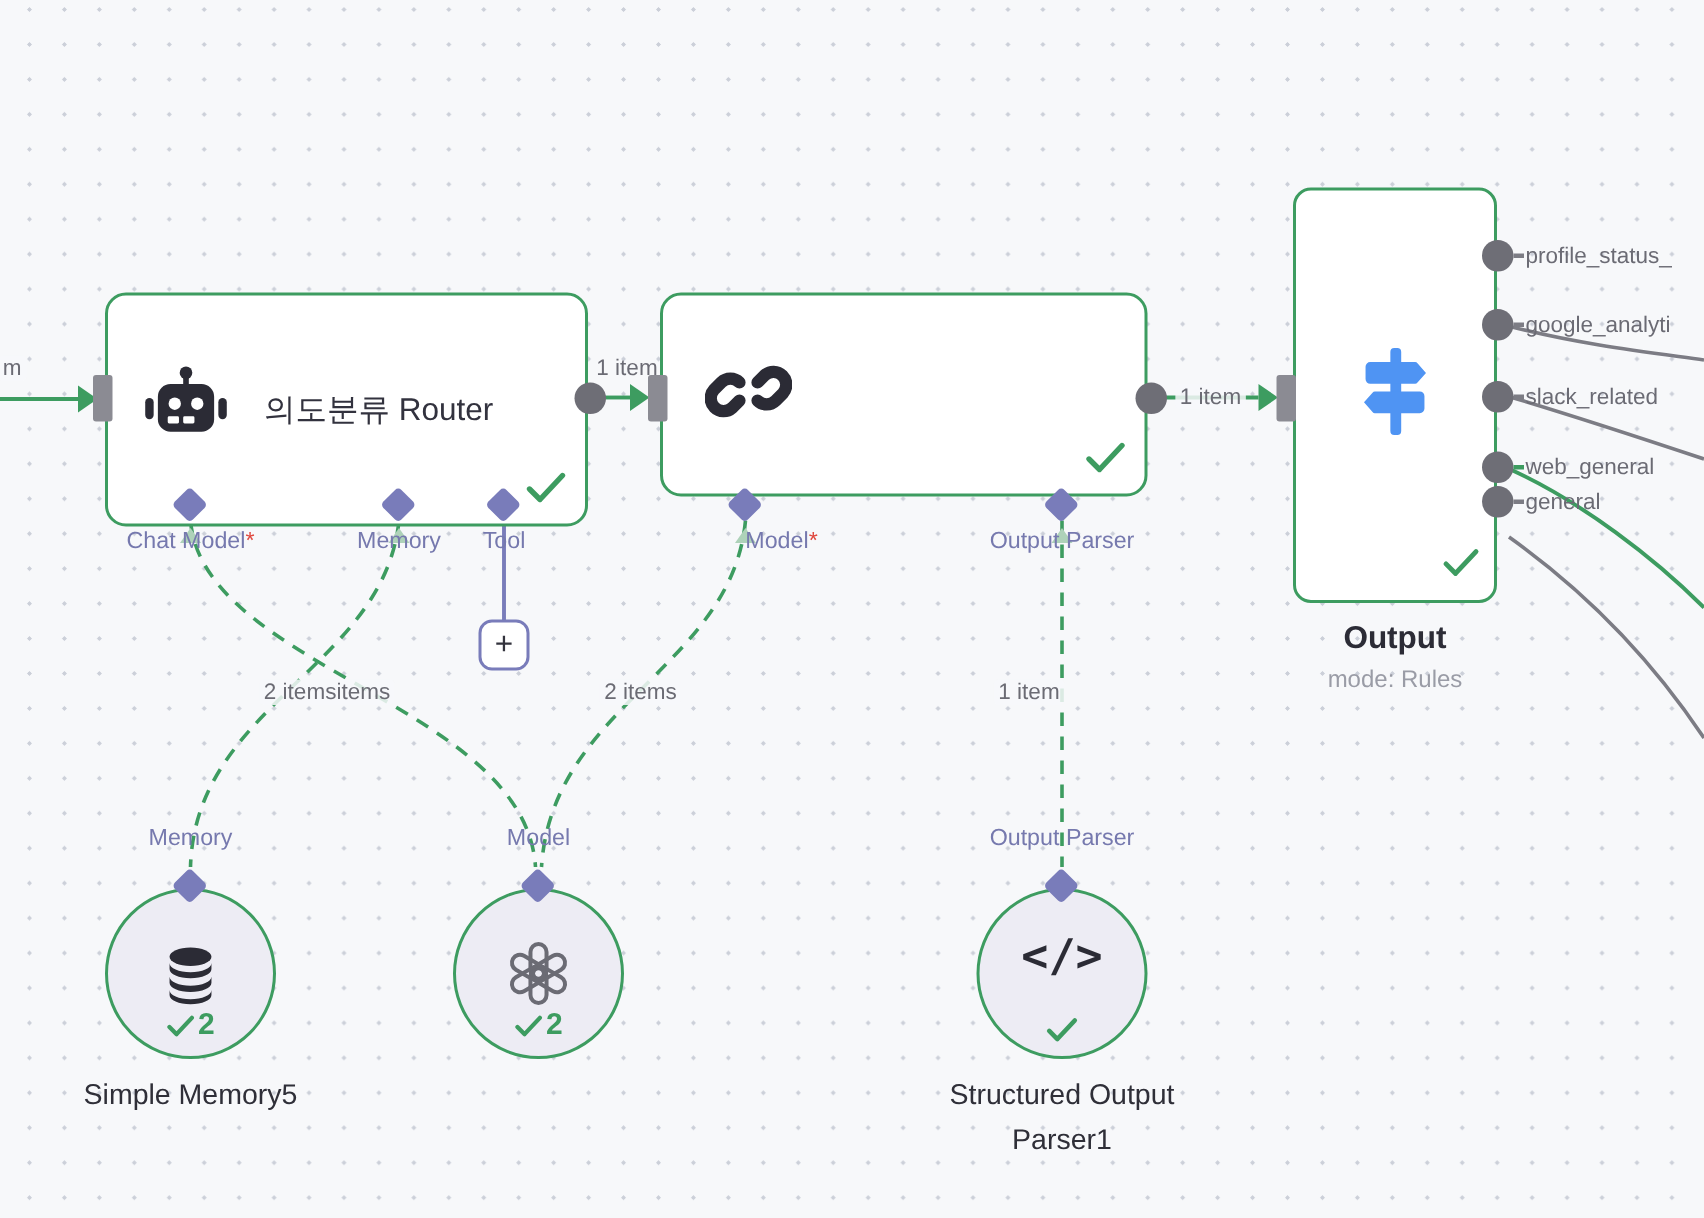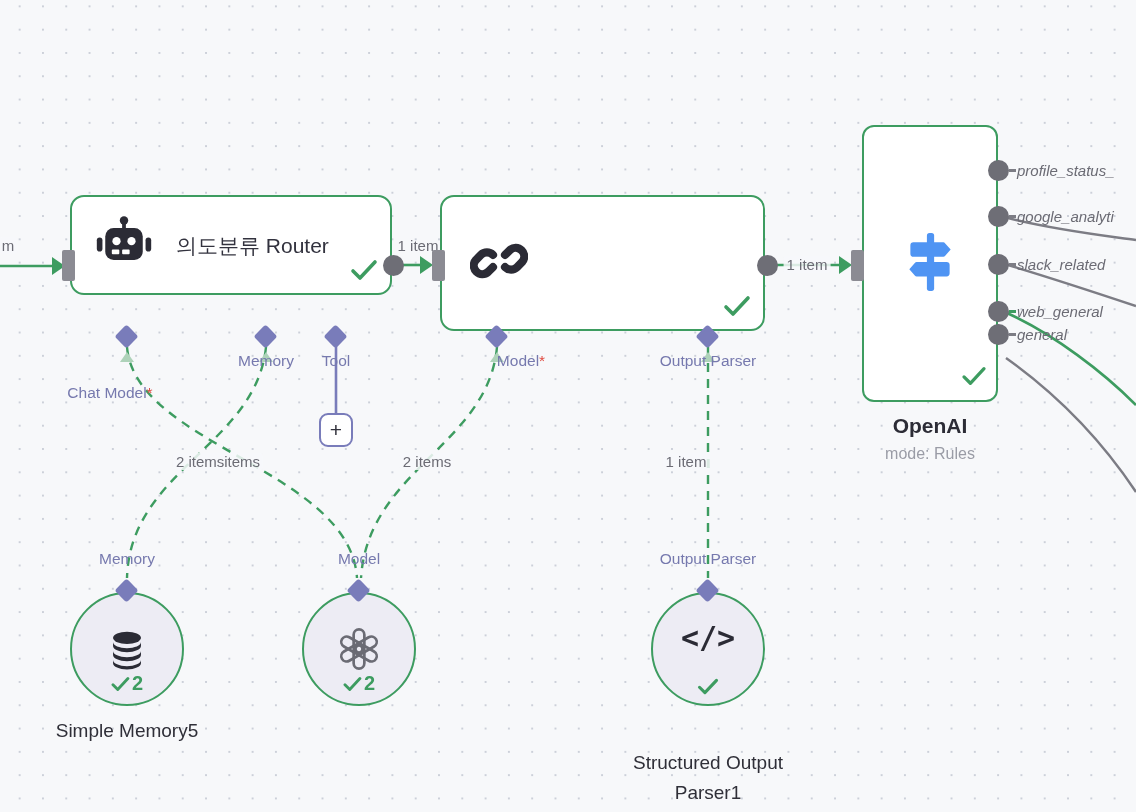--- a/index.html
+++ b/index.html
@@ -20,21 +20,21 @@
   .diamond{position:absolute;width:17px;height:17px;background:#797cba;transform:rotate(45deg);border-radius:3px;z-index:5;}
   .port-label{position:absolute;transform:translateX(-50%);font-size:15.5px;color:#7679ae;white-space:nowrap;z-index:5;}
   .req{color:#e0483e;}
   .edge-label{position:absolute;transform:translateX(-50%);font-size:15px;color:#6b6b74;white-space:nowrap;z-index:2;background:rgba(247,248,250,.85);padding:0 3px;border-radius:3px;}
   .circle-node{position:absolute;width:114px;height:114px;border-radius:50%;background:#edecf4;border:2.4px solid #3d9c60;z-index:3;box-sizing:border-box;}
   .circle-icon{position:absolute;left:50%;top:34px;transform:translateX(-50%);}
   .check-count{position:absolute;left:50%;bottom:9px;transform:translateX(-50%);display:flex;align-items:center;gap:2px;color:#3d9c60;font-weight:700;font-size:20px;}
   .sub-title{position:absolute;transform:translateX(-50%);text-align:center;font-size:19px;color:#2f2f38;font-weight:500;line-height:30px;z-index:3;white-space:nowrap;}
   .sub-title.wrap{white-space:normal;width:215px;}
   .plus-btn{position:absolute;width:34px;height:34px;background:#ffffff;border:2px solid #797cba;border-radius:9px;z-index:4;display:flex;align-items:center;justify-content:center;font-size:21px;color:#33333d;font-weight:400;box-sizing:border-box;cursor:pointer;}
-  .switch-output{position:absolute;display:flex;align-items:center;z-index:4;font-style:italic;}
+  .switch-output{position:absolute;display:flex;align-items:center;z-index:4;}
   .switch-output .dot{width:21px;height:21px;border-radius:50%;background:#6e6e76;}
   .switch-output .stub{width:7px;height:2.4px;background:#7c7c84;}
   .switch-output .out-label{font-size:15px;color:#6b6b74;white-space:nowrap;margin-left:1px;}
   .switch-caption{position:absolute;transform:translateX(-50%);text-align:center;z-index:3;}
   .switch-caption .t{font-size:21px;font-weight:600;color:#2c2c36;}
   .switch-caption .s{font-size:16px;color:#9a9ca6;margin-top:7px;}
 </style>
 </head>
 <body>
 
@@ -66,21 +66,21 @@
       <polygon points="259,362 273,362 266,352"></polygon>
       <polygon points="490,362 504,362 497,352"></polygon>
       <polygon points="701,362 715,362 708,352"></polygon>
     </g>
 
     <path d="M336,345 L336,414" stroke="#797cba" stroke-width="2.6" fill="none"></path>
   </svg>
 
   <div class="edge-label" style="left:8px;top:237px;">m</div>
 
-  <div class="node" style="left:70px;top:195px;width:322px;height:100px;">
+  <div class="node" style="left:70px;top:195px;width:322px;height:156px;">
     <div class="node-inner" style="padding-left:22px;gap:22px;">
       <span>
         <svg width="60" height="60" viewBox="0 0 64 64" fill="#2b2b35">
           <circle cx="32" cy="8" r="4.5"></circle>
           <rect x="30" y="10" width="4" height="6"></rect>
           <rect x="12" y="16" width="40" height="34" rx="9"></rect>
           <rect x="3" y="26" width="6" height="15" rx="3"></rect>
           <rect x="55" y="26" width="6" height="15" rx="3"></rect>
           <circle cx="24" cy="30" r="4.4" fill="#ffffff"></circle>
           <circle cx="40" cy="30" r="4.4" fill="#ffffff"></circle>
@@ -96,21 +96,21 @@
         </svg>
     </span>
   </div>
   <div class="handle" style="left:62px;top:250px;"></div>
   <div class="endpoint" style="left:383px;top:255px;"></div>
   <div class="edge-label" style="left:418px;top:237px;background:none;">1 item</div>
 
   <div class="diamond" style="left:118px;top:328px;"></div>
   <div class="diamond" style="left:257px;top:328px;"></div>
   <div class="diamond" style="left:327px;top:328px;"></div>
-  <div class="port-label" style="left:110px;top:352px;margin-top:32px;"><span>Chat Model</span><span class="req">*</span></div>
+  <div class="port-label" style="left:127px;top:352px;"><span>Chat Model</span><span class="req">*</span></div>
   <div class="port-label" style="left:266px;top:352px;"><span>Memory</span></div>
   <div class="port-label" style="left:336px;top:352px;"><span>Tool</span></div>
 
   <div class="plus-btn" style="left:319px;top:413px;">
       <span>+</span>
     </div>
 
   <div class="node" style="left:440px;top:195px;width:325px;height:136px;">
     <div class="node-inner" style="padding-left:28px;gap:26px;">
       <span>
@@ -173,21 +173,21 @@
       <div class="stub" style="background:#3d9c60;"></div>
     <div class="out-label">web_general</div>
   </div>
   <div class="switch-output" style="left:988px;top:324px;">
     <div class="dot"></div>
       <div class="stub"></div>
     <div class="out-label">general</div>
   </div>
 
   <div class="switch-caption" style="left:930px;top:414px;">
-    <div class="t">OpenAI</div>
+    <div class="t">Output</div>
     <div class="s">mode: Rules</div>
   </div>
 
   <div class="edge-label" style="left:218px;top:453px;">2 itemsitems</div>
   <div class="edge-label" style="left:427px;top:453px;">2 items</div>
   <div class="edge-label" style="left:686px;top:453px;">1 item</div>
 
   <div class="port-label" style="left:127px;top:550px;">Memory</div>
   <div class="diamond" style="left:118px;top:582px;"></div>
   <div class="circle-node" style="left:70px;top:592px;">
@@ -234,15 +234,15 @@
   <div class="port-label" style="left:708px;top:550px;">Output Parser</div>
   <div class="diamond" style="left:699px;top:582px;"></div>
   <div class="circle-node" style="left:651px;top:592px;">
     <span class="circle-icon" style="top:26px;font-weight:700;font-size:30px;color:#2b2b35;font-family:'DejaVu Sans Mono',monospace;">&lt;/&gt;</span>
     <span class="check-count">
       <svg width="22" height="17" viewBox="0 0 28 22" fill="none">
           <path d="M3 12 L10 19 L25 3" stroke="#3d9c60" stroke-width="4" stroke-linecap="round" stroke-linejoin="round"></path>
         </svg>
     </span>
   </div>
-  <div class="sub-title wrap" style="left:708px;top:748px;">Structured Output Parser1</div>
+  <div class="sub-title wrap" style="left:708px;top:716px;">Structured Output Parser1</div>
 
 </div>
 
 </body></html>

